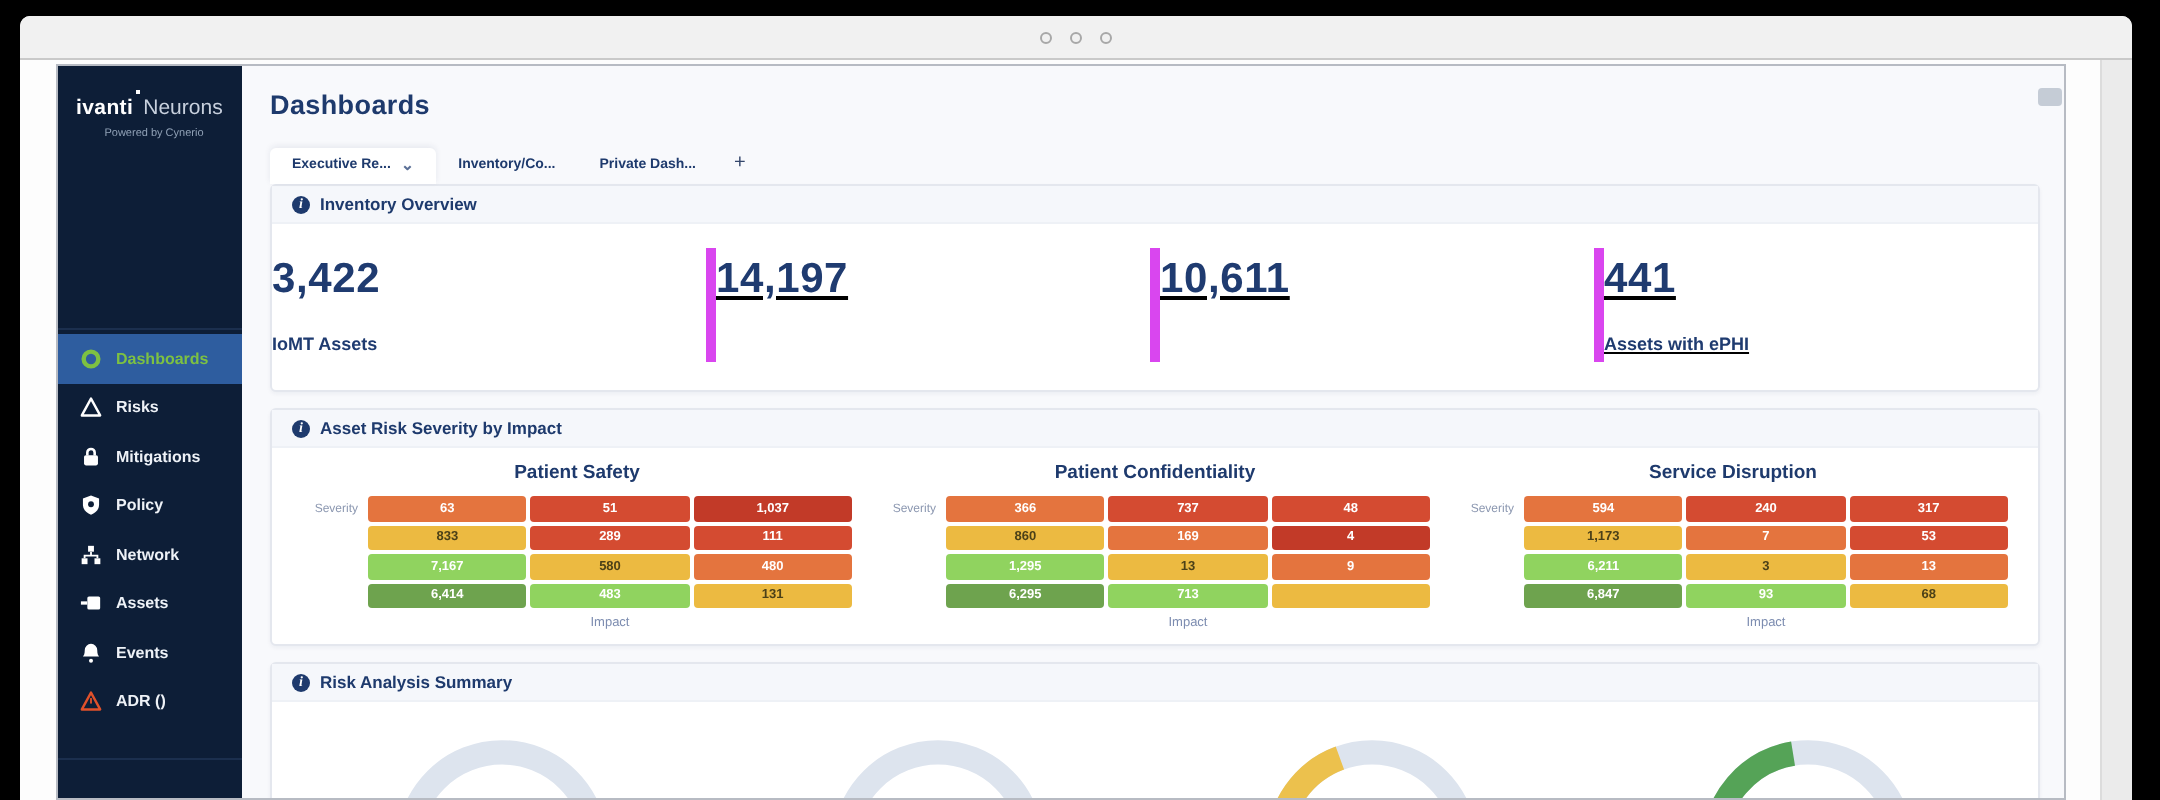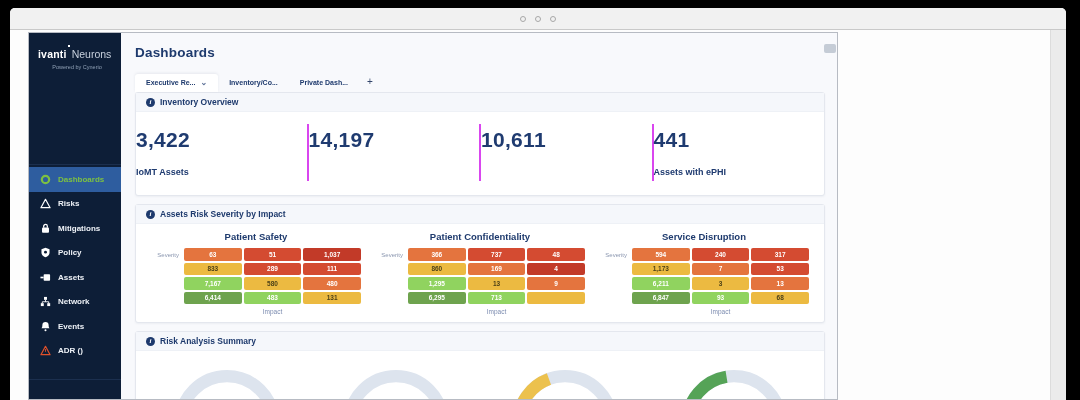--- a/index.html
+++ b/index.html
@@ -5,21 +5,21 @@
   * { margin:0; padding:0; box-sizing:border-box; }
   html,body { width:1080px; height:400px; overflow:hidden; }
   body { background:#000; position:relative; font-family:"Liberation Sans", sans-serif; }
 
   .frame { position:absolute; left:10px; right:14px; top:8px; bottom:0; background:#fdfdfd; border-radius:5px 5px 0 0; }
   .chrome { height:22px; background:#f1f1f1; border-bottom:1px solid #c9c9c9; border-radius:5px 5px 0 0;
             display:flex; align-items:center; justify-content:center; gap:9px; }
   .dot { width:6px; height:6px; border:1.5px solid #a8a8a8; border-radius:50%; background:#f1f1f1; }
   .right-strip { position:absolute; top:22px; right:0; bottom:0; width:16px; background:#ebebeb; border-left:1px solid #dcdcdc; }
 
-  .app { position:absolute; left:18px; top:24px; width:810px; bottom:0; border:1px solid #b7bbc3; background:#f8f9fc; display:flex; overflow:hidden; }
+  .app { position:absolute; left:18px; top:24px; width:1005px; bottom:0; border:1px solid #b7bbc3; background:#f8f9fc; display:flex; overflow:hidden; }
 
   
   .sidebar { width:92px; flex:none; background:#0d1e37; position:relative; }
   .logo { padding:11px 6px 0 9px; white-space:nowrap; }
   .logo-ivanti { font-weight:bold; font-size:10.5px; color:#fff; letter-spacing:.2px; }
   .logo-sq { display:inline-block; width:2px; height:2px; background:#fff; vertical-align:top; margin:1px 0 0 1px; }
   .logo-neurons { font-weight:normal; font-size:10.5px; color:#c7d0dd; margin-left:2px; }
   .logo-sub { font-size:5.5px; color:#8fa0b5; margin-top:2px; text-align:center; width:78px; }
   #side-items { position:absolute; top:131px; left:0; right:0; border-top:1px solid #1b2f4e; padding-top:2px; }
   .side-item { display:flex; align-items:center; gap:7px; height:24.5px; padding-left:11px; cursor:pointer;
@@ -48,21 +48,21 @@
   .card + .card { margin-top:8px; }
   .card-head { display:flex; align-items:center; gap:5px; background:#f5f7fb; padding:4px 10px; border-bottom:1px solid #eef1f6;
                font-size:8.5px; font-weight:bold; color:#1e3a6d; }
   .info-icon { width:9px; height:9px; border-radius:50%; background:#1e3a6d; color:#fff; flex:none;
                display:inline-flex; align-items:center; justify-content:center;
                font:italic bold 7px "Liberation Serif", serif; }
 
   
   .stats { display:flex; padding:12px 0 14px; }
   .stat { flex:1; text-align:left; padding:4px 0; }
-  .stat + .stat { border-left:2px solid #d946ef; }
+  .stat + .stat { border-left:5px solid #d946ef;text-decoration:underline; }
   .stat-value { font-size:21px; font-weight:bold; color:#1f3b70; letter-spacing:.3px; }
   .stat-label { font-size:9px; font-weight:bold; color:#1f3b70; margin-top:15px; }
 
   
   .heatmaps { display:flex; padding:7px 8px 5px; }
   .heatmap { flex:1; padding:0 7px; }
   .hm-title { text-align:center; font-size:9.5px; font-weight:bold; color:#1e3a6d; margin-bottom:6px; }
   .hm-body { display:flex; align-items:flex-start; gap:5px; }
   .hm-ylabel { font-size:6px; color:#8b97b0; margin-top:4px; width:28px; flex:none; text-align:right; }
   .hm-grid { flex:1; display:grid; grid-template-columns:repeat(3,1fr); gap:2px; }
@@ -125,36 +125,36 @@
               <svg viewBox="0 0 12 12">
                 <path d="M6 .8 10.4 2.4v3.3c0 2.9-1.9 4.7-4.4 5.6C3.5 10.4 1.6 8.6 1.6 5.7V2.4Z" fill="currentColor"></path>
                 <circle cx="6" cy="5.6" r="1.6" fill="#0d1e37"></circle>
               </svg>
             </span>
             <span class="s-label">Policy</span>
           </div>
           <div class="side-item">
             <span class="s-icon">
               <svg viewBox="0 0 12 12">
-                <rect x="0.5" y="5.1" width="3.4" height="1.8" fill="currentColor"></rect>
-                <rect x="4" y="2.4" width="7" height="7.2" rx="0.9" fill="currentColor"></rect>
-              </svg>
-            </span>
-            <span class="s-label">Assets</span>
-          </div>
-          <div class="side-item">
-            <span class="s-icon">
-              <svg viewBox="0 0 12 12">
                 <path d="M6 4.4v2M2.5 7.8V6.3h7V7.8" stroke="currentColor" fill="none" stroke-width="1"></path>
                 <rect x="4.4" y="1" width="3.2" height="3.2" fill="currentColor"></rect>
                 <rect x="0.9" y="7.8" width="3.2" height="3.2" fill="currentColor"></rect>
                 <rect x="7.9" y="7.8" width="3.2" height="3.2" fill="currentColor"></rect>
               </svg>
             </span>
             <span class="s-label">Network</span>
+          </div>
+          <div class="side-item">
+            <span class="s-icon">
+              <svg viewBox="0 0 12 12">
+                <rect x="0.5" y="5.1" width="3.4" height="1.8" fill="currentColor"></rect>
+                <rect x="4" y="2.4" width="7" height="7.2" rx="0.9" fill="currentColor"></rect>
+              </svg>
+            </span>
+            <span class="s-label">Assets</span>
           </div>
           <div class="side-item">
             <span class="s-icon">
               <svg viewBox="0 0 12 12">
                 <path d="M6 1a3.4 3.4 0 0 1 3.4 3.4c0 2.2.5 3 1 3.5H1.6c.5-.5 1-1.3 1-3.5A3.4 3.4 0 0 1 6 1Z" fill="currentColor"></path>
                 <circle cx="6" cy="10.2" r="1.1" fill="currentColor"></circle>
               </svg>
             </span>
             <span class="s-label">Events</span>
           </div>
@@ -211,21 +211,21 @@
             <div class="stat">
               <div class="stat-value">441</div>
               <div class="stat-label">Assets with ePHI</div>
             </div>
           </div>
       </section>
 
       <section class="card">
         <div class="card-head">
           <span class="info-icon">i</span>
-          <span>Assets Risk Severity by Impact</span>
+          <span>Asset Risk Severity by Impact</span>
         </div>
         <div class="heatmaps" id="heatmaps">
             <div class="heatmap">
               <div class="hm-title">Patient Safety</div>
               <div class="hm-body">
                 <span class="hm-ylabel">Severity</span>
                 <div class="hm-grid">
                   <div class="hm-cell" style="background:#e4743e;color:#fff">63</div>
                   <div class="hm-cell" style="background:#d44b31;color:#fff">51</div>
                   <div class="hm-cell" style="background:#c23a28;color:#fff">1,037</div>

